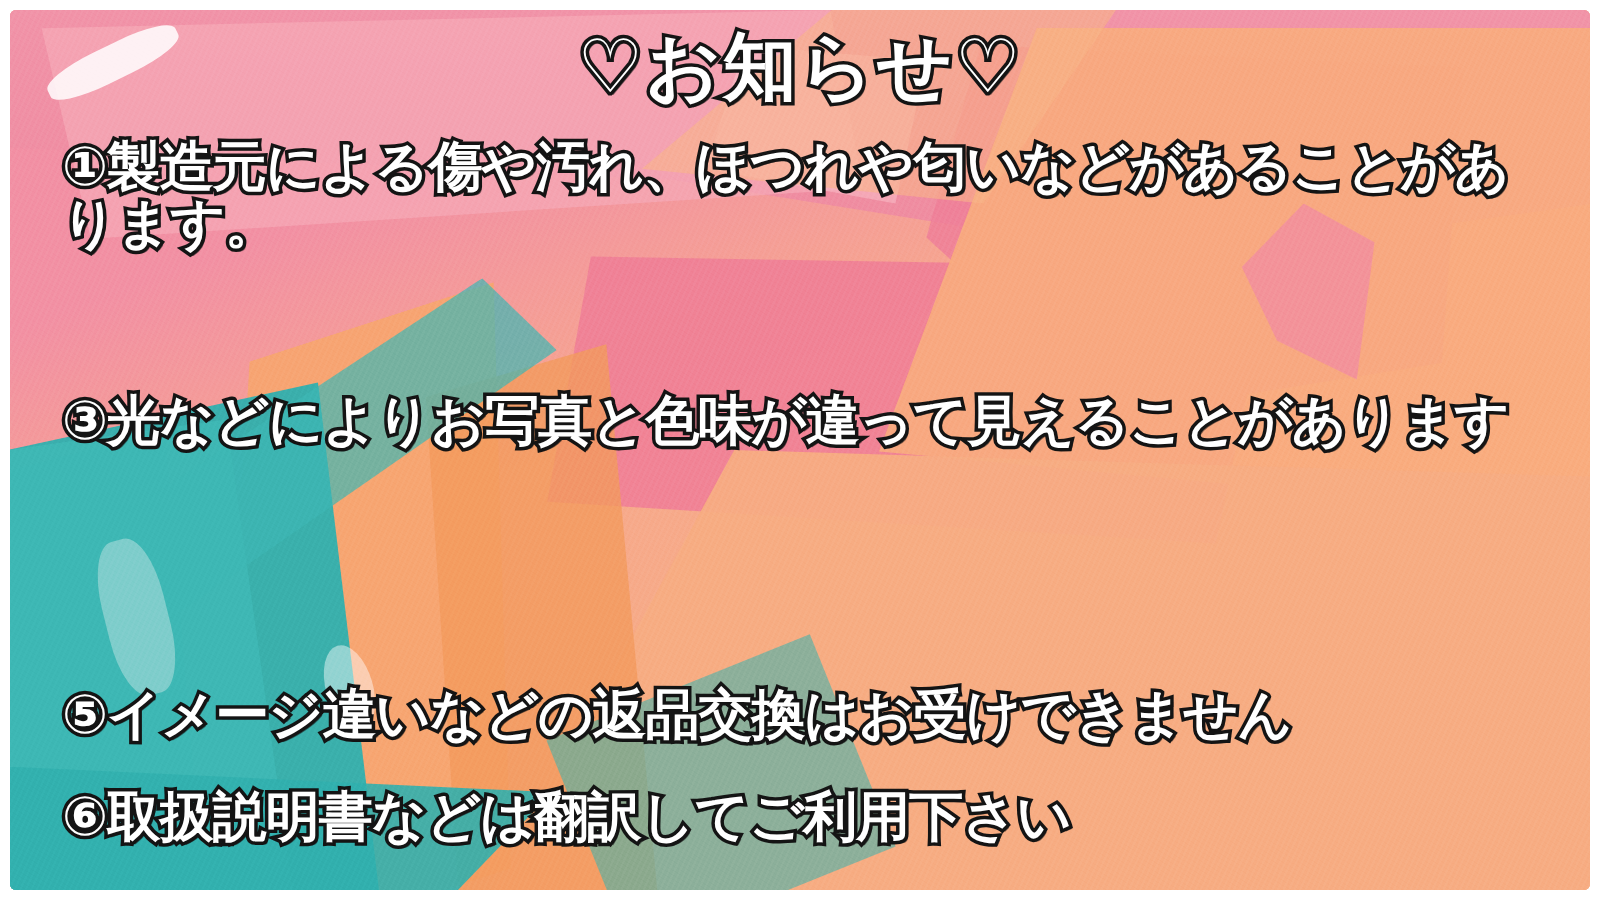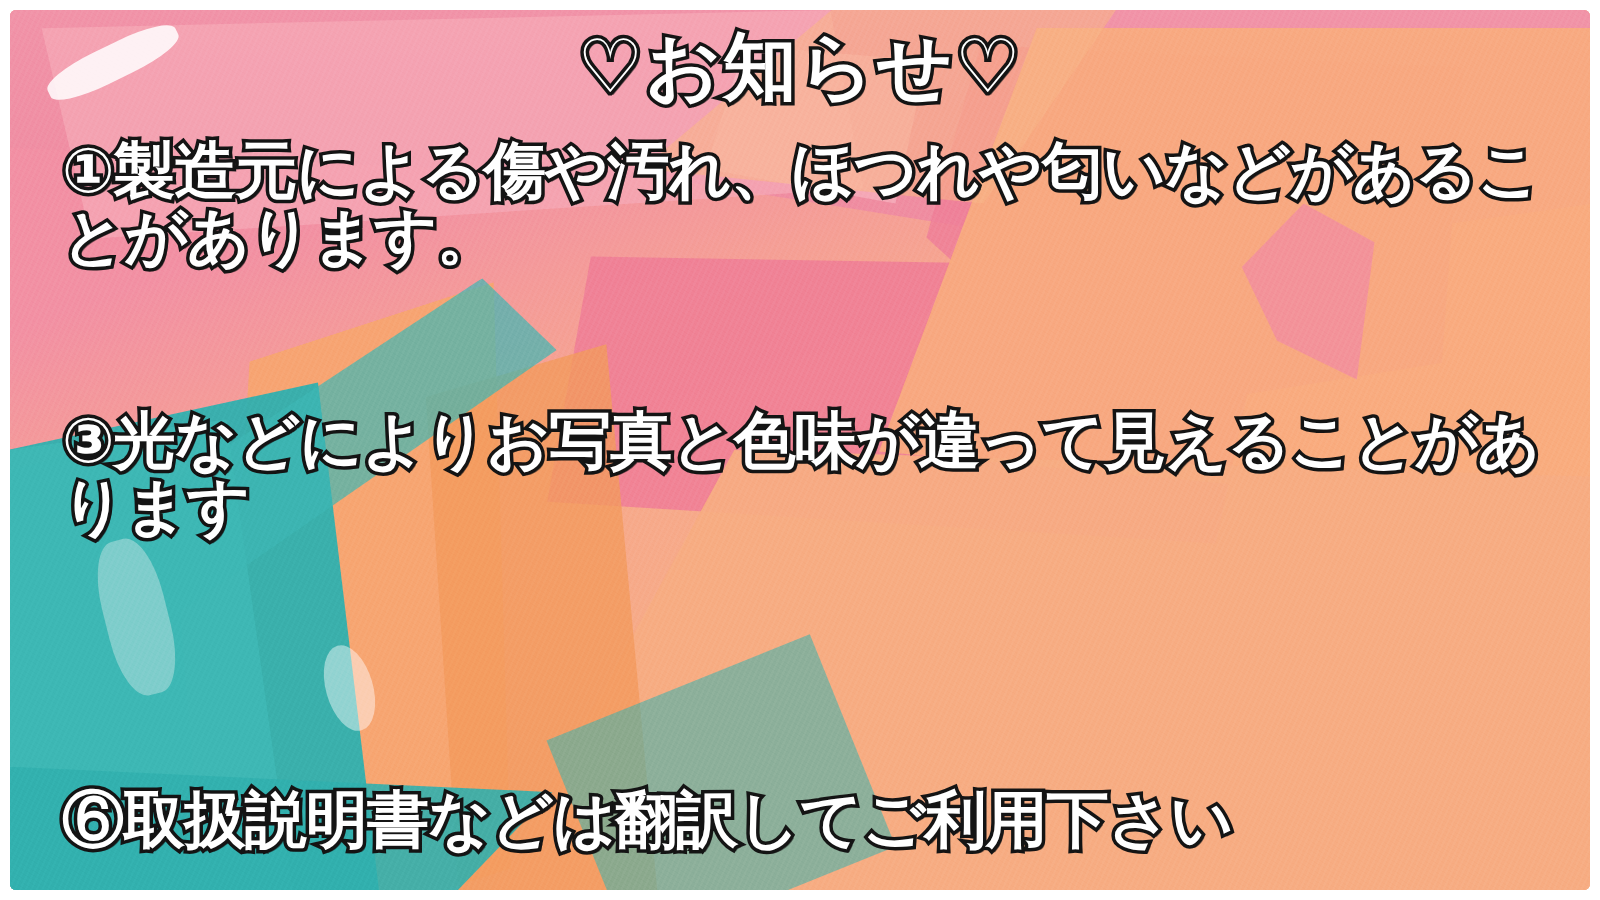--- a/index.html
+++ b/index.html
@@ -161,30 +161,30 @@
   #notice-title{
     position:absolute;left:0;right:0;top:20px;
     text-align:center;
     font-size:74px;line-height:1;
     font-weight:700;
     letter-spacing:2px;
     white-space:nowrap;
   }
   .notice-line{
     position:absolute;left:52px;right:28px;
-    font-size:62px;line-height:1.06;
+    font-size:54px;line-height:1.06;
     font-weight:700;
     letter-spacing:-1px;
   }
   #line-1{top:128px;}
   #line-2{top:272px;}
-  #line-3{top:398px;}
+  #line-3{top:382px;}
   #line-4{top:546px;}
   #line-5{top:676px;}
-  #line-6{top:778px;font-family:Liberation Serif, serif;}
+  #line-6{top:778px;}
 </style>
 </head>
 <body>
 
 <div id="stage">
   <div id="frame">
 
     <div class="paint" id="bg-base"></div>
     <div class="paint" id="bg-pink-top"></div>
     <div class="paint" id="bg-pink-soft"></div>
@@ -210,18 +210,19 @@
 
     <div id="content">
       <div id="notice-title" class="out">♡お知らせ♡</div>
 
       <div class="notice-line out" id="line-1">①製造元による傷や汚れ、ほつれや匂いなどがあることがあります。</div>
 
 
       <div class="notice-line out" id="line-3">③光などによりお写真と色味が違って見えることがあります</div>
 
 
+      <div class="notice-line out" id="line-5">⑤イメージ違いなどの返品交換はお受けできません</div>
 
       <div class="notice-line out" id="line-6">⑥取扱説明書などは翻訳してご利用下さい</div>
     </div>
 
   </div>
 </div>
 
 </body></html>

